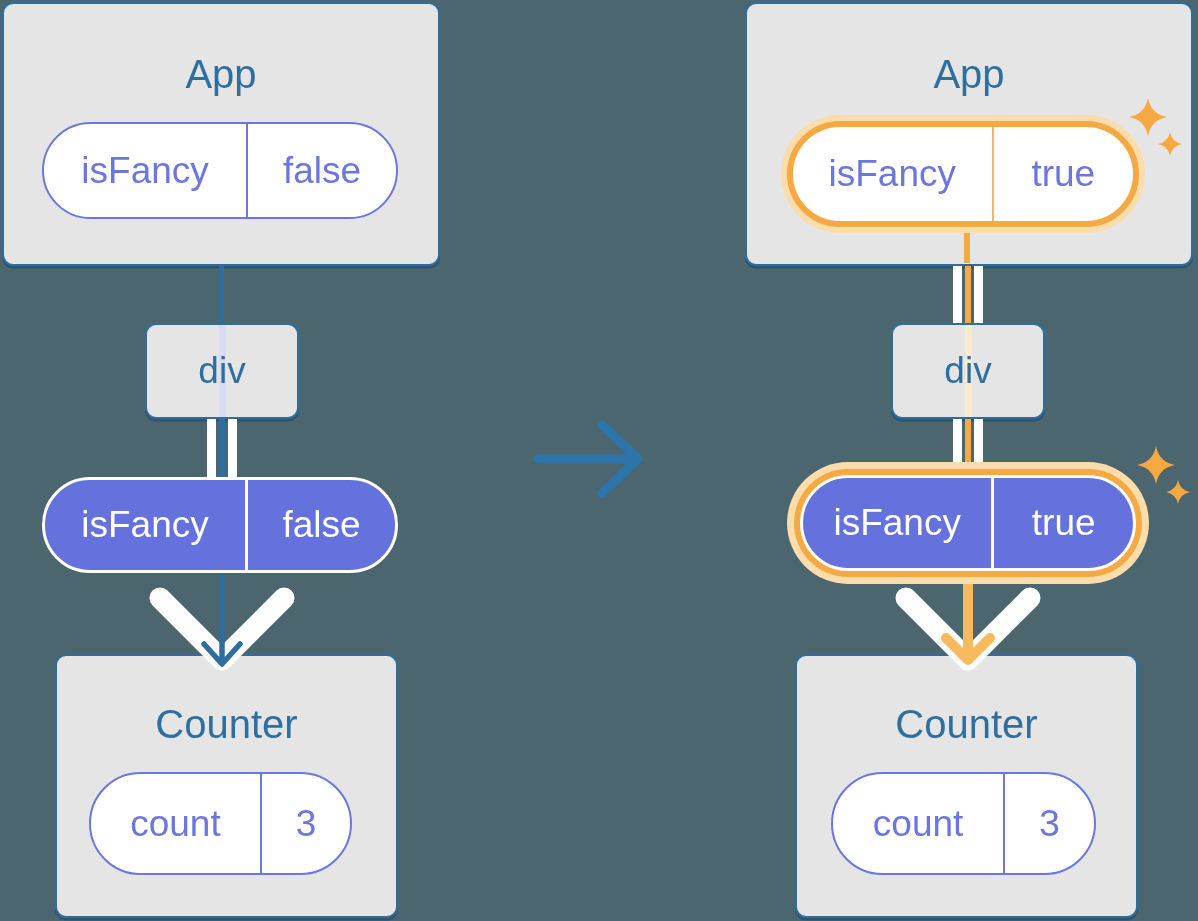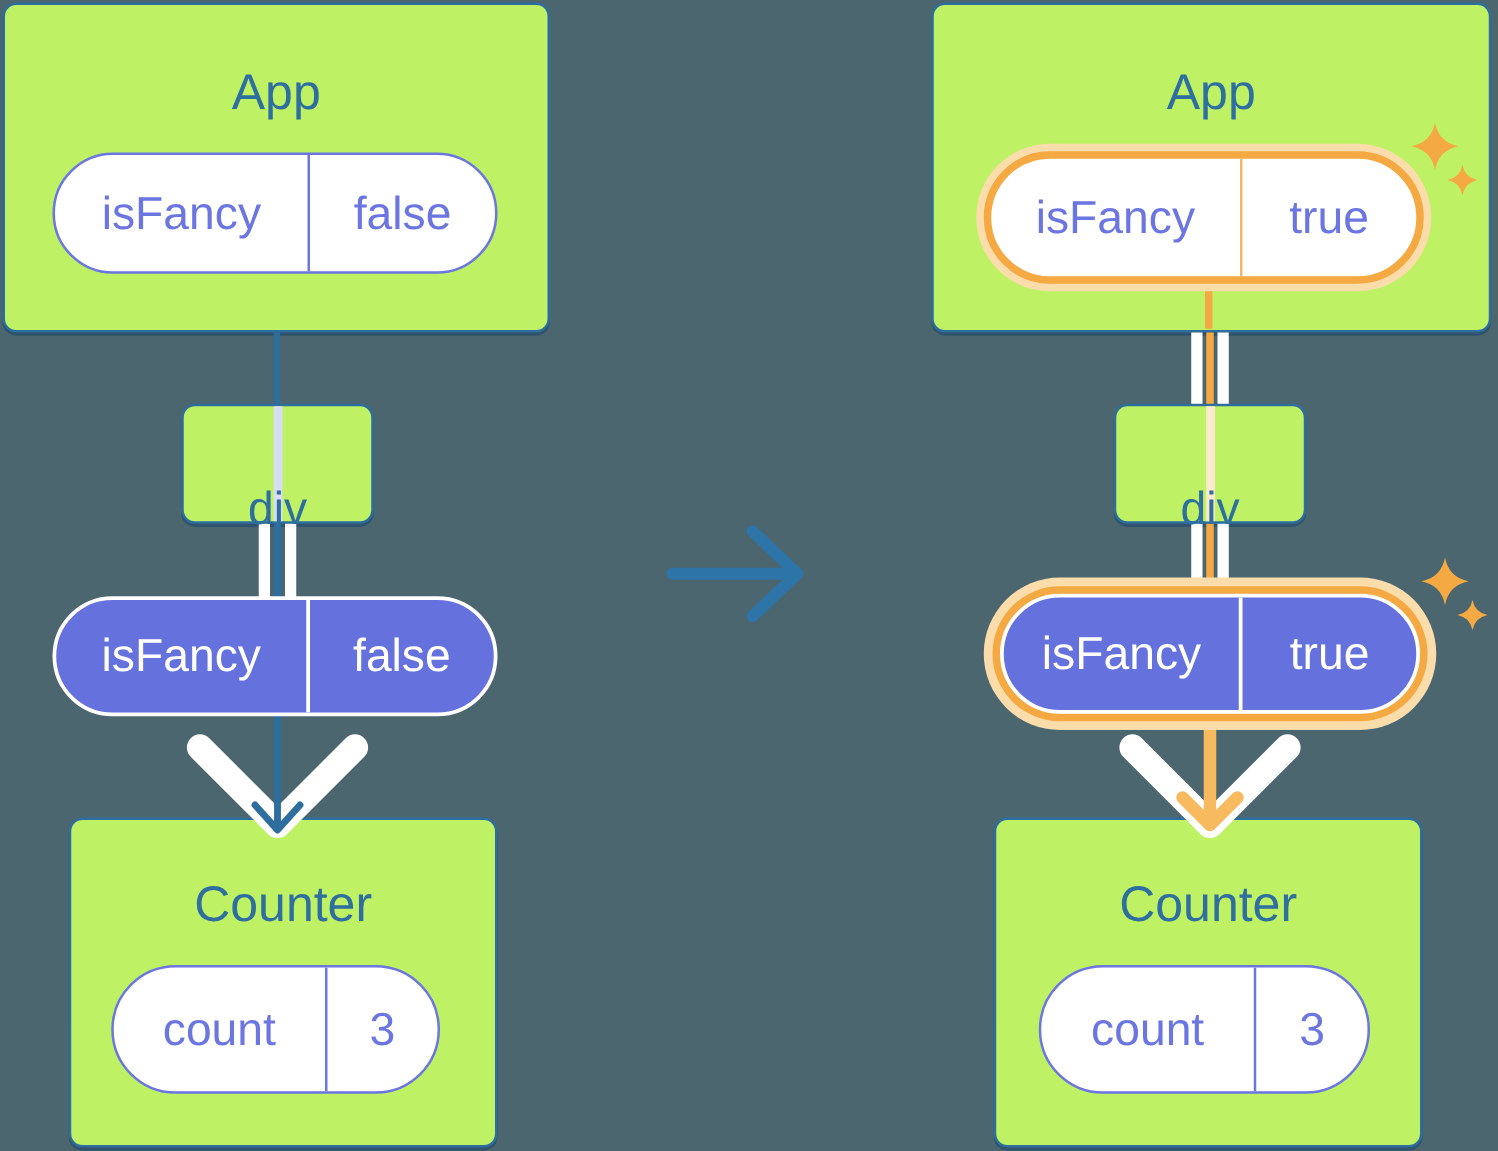--- a/index.html
+++ b/index.html
@@ -7,37 +7,37 @@
     width:1198px; height:921px;
     background: var(--background, #4c6670);
     font-family: "Liberation Sans", "DejaVu Sans", sans-serif;
     overflow:hidden;
   }
   .stage { position:relative; width:1198px; height:921px; }
 
   
   .box {
     position:absolute;
-    background:#bef264;
+    background:#e5e5e5;
     border:2.5px solid var(--box-border-blue, #2e6e9e);
     border-radius:11px;
     box-shadow:0 2.5px 0 rgba(24,70,104,.55);
     box-sizing:border-box;
   }
   .box-title {
     position:absolute; left:0; right:0; top:48px;
     text-align:center;
     font-size:40px; font-weight:500;
     color: var(--title-blue, #2f6f9f);
   }
   .div-label {
     position:relative; z-index:2;
     width:100%; height:100%;
     display:flex; align-items:center; justify-content:center;
-    font-size:37px; color: var(--title-blue, #2f6f9f); margin-top: 36px;
+    font-size:37px; color: var(--title-blue, #2f6f9f);
   }
 
   
   .pill {
     position:absolute;
     display:flex;
     border-radius:70px;
     box-sizing:border-box;
     overflow:hidden;
     font-size:37px;

